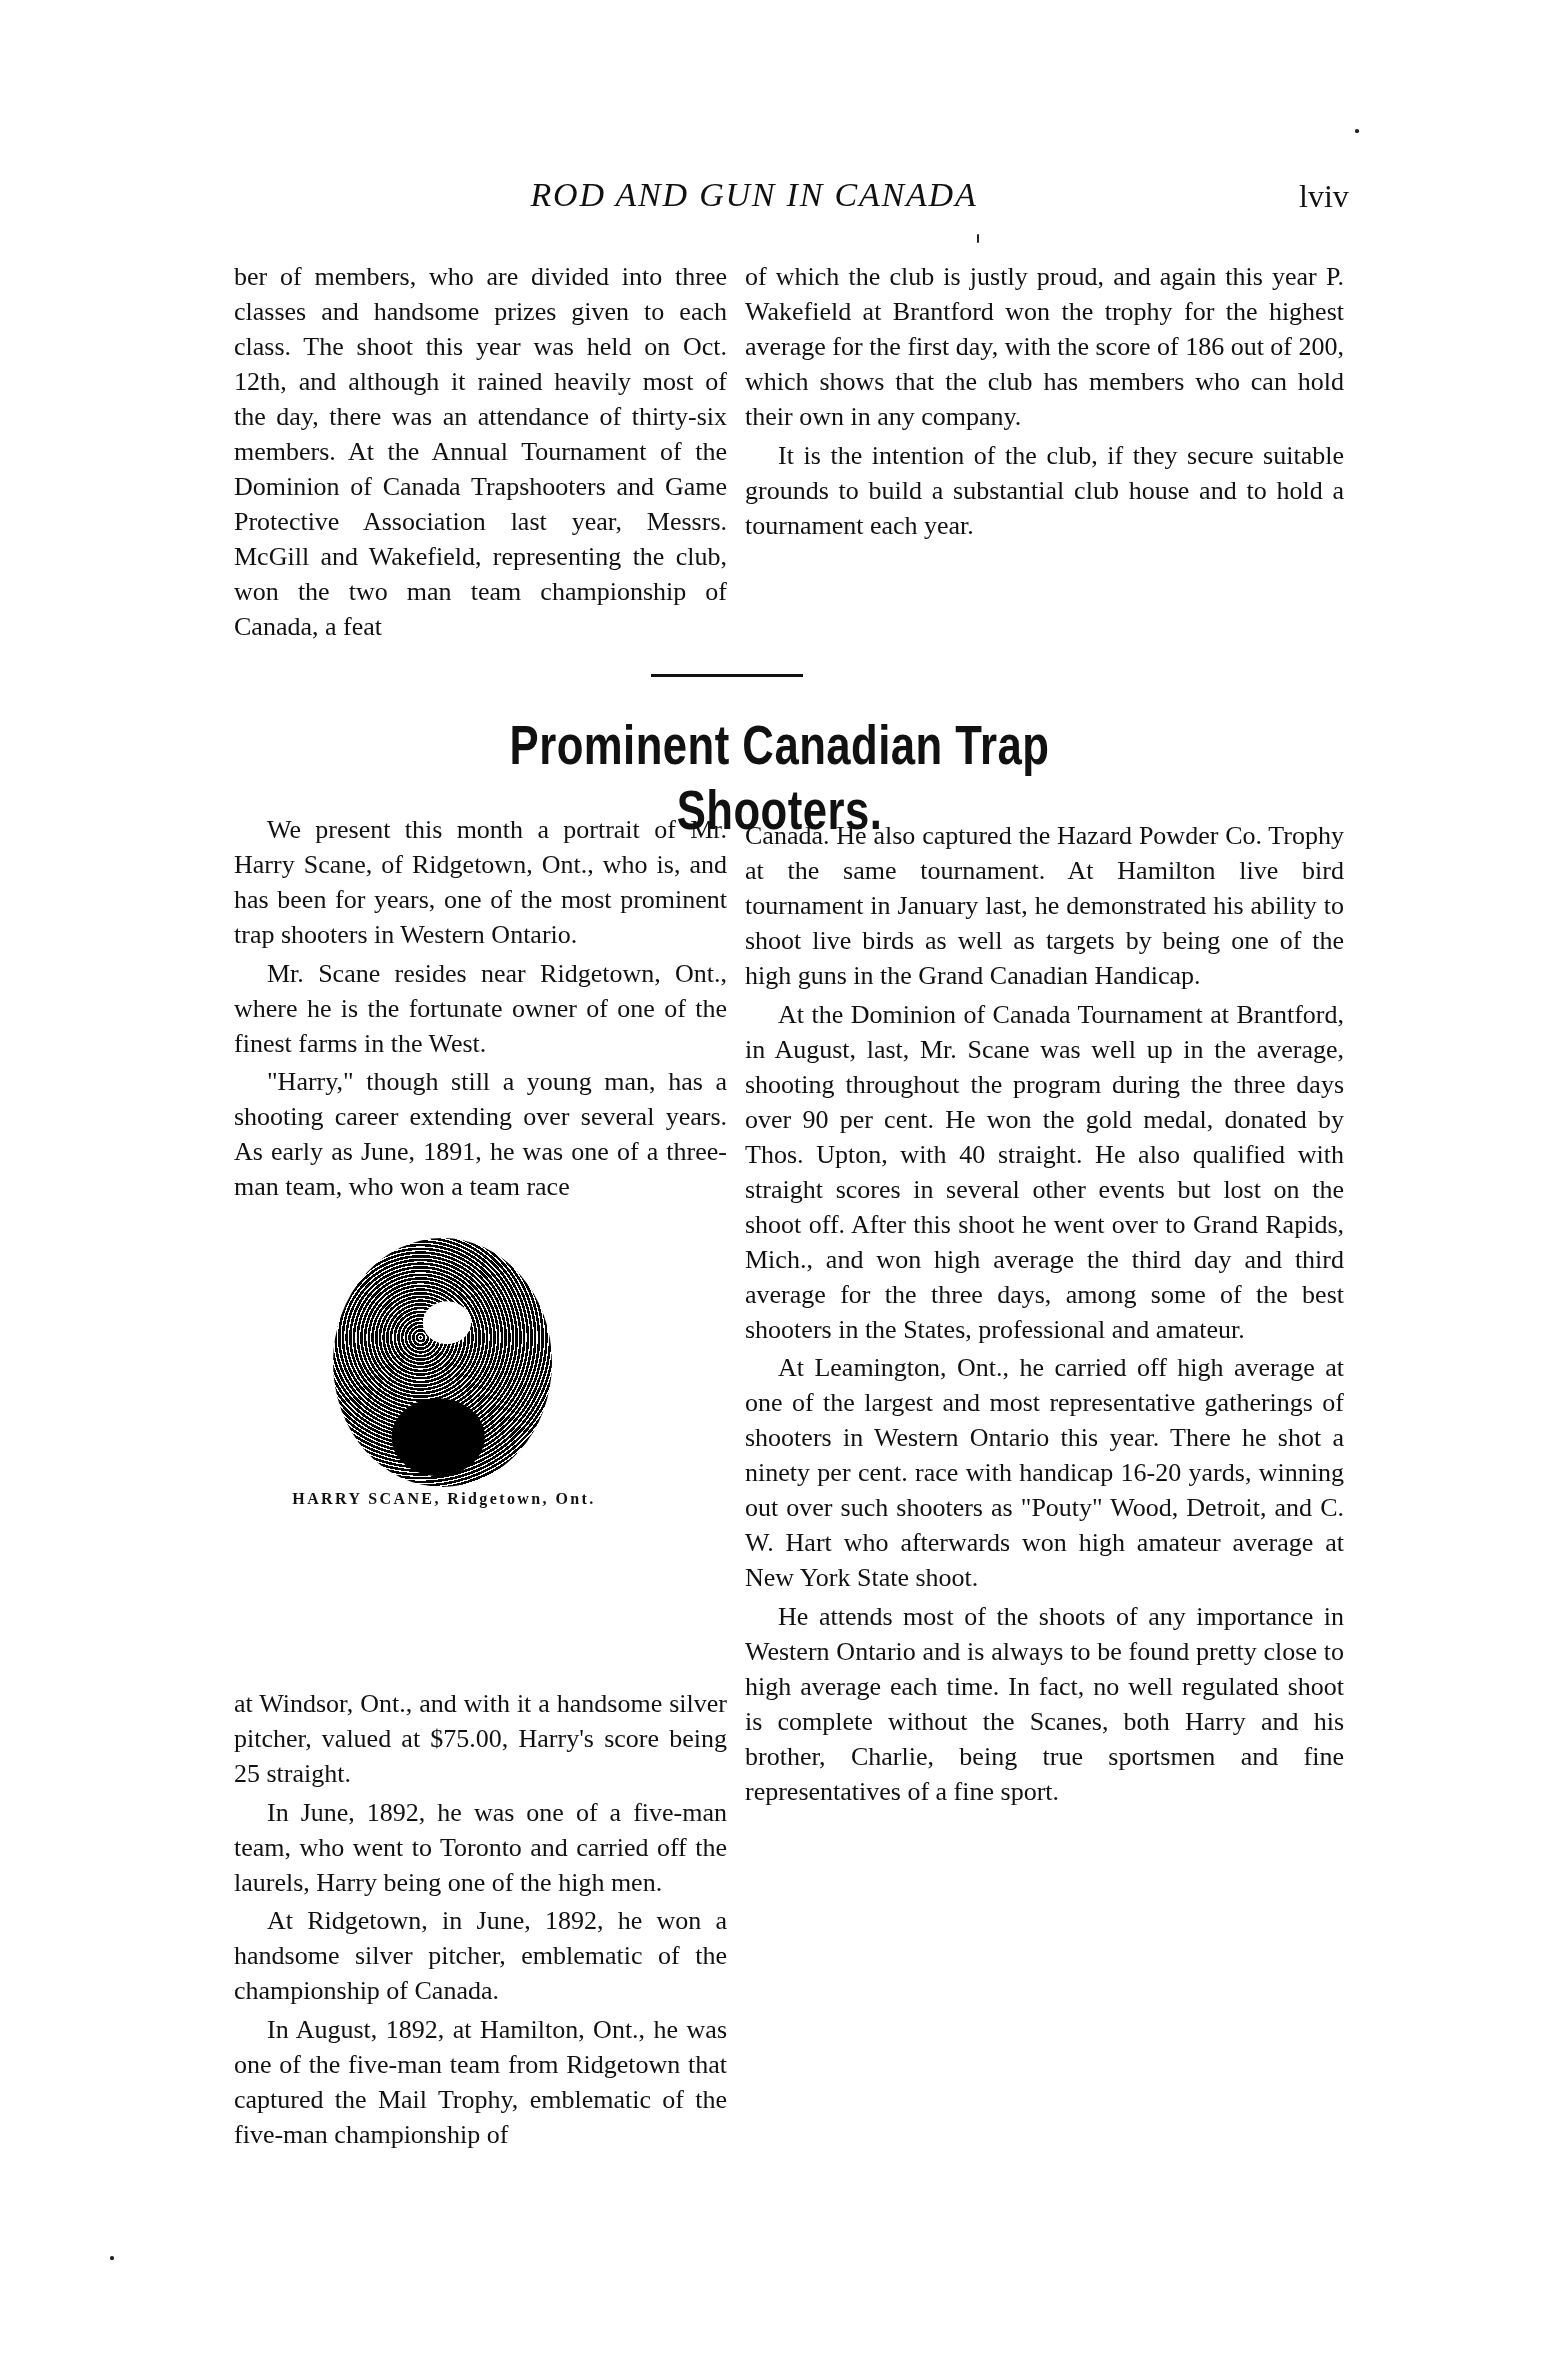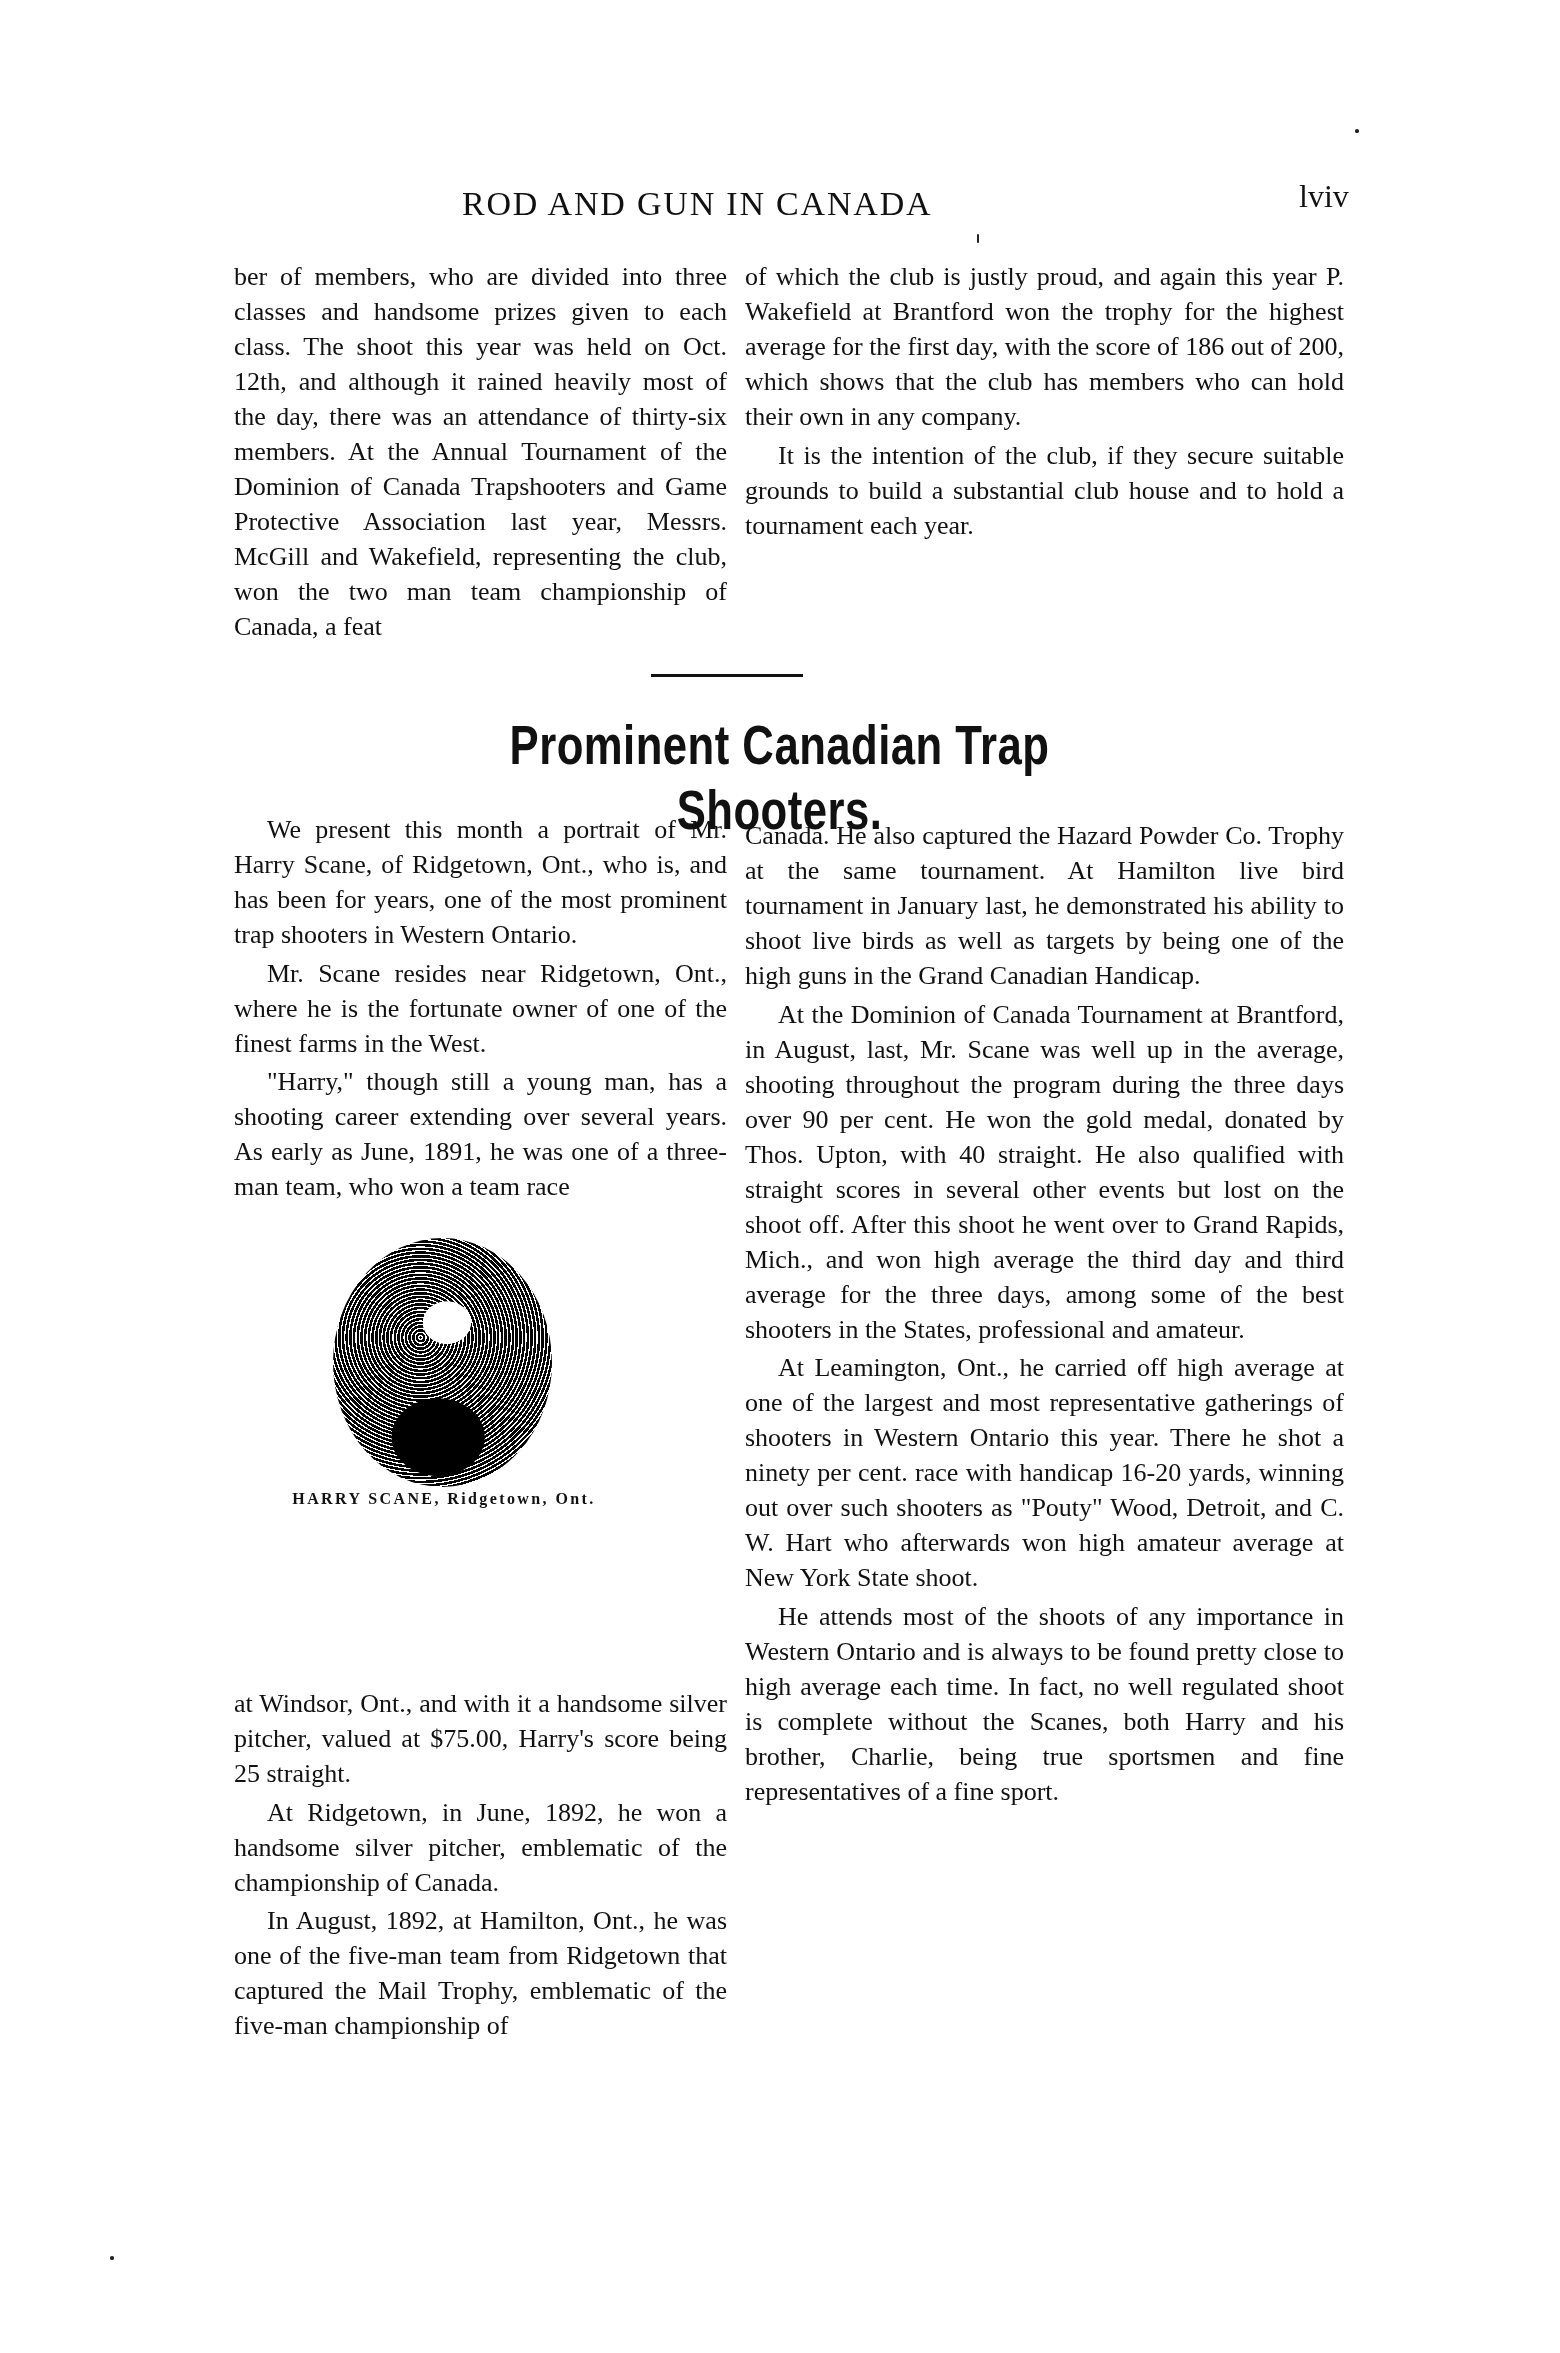--- a/index.html
+++ b/index.html
@@ -1,18 +1,18 @@
 <!DOCTYPE html>
 <html style="font-size:9.7px"><head>
 <meta charset="utf-8">
 <style>
   html, body { margin:0; padding:0; background:#ffffff; }
   body { width:1561px; height:2354px; position:relative; overflow:hidden; color:#111; font-family:"Liberation Serif","DejaVu Serif",serif; }
   .abs { position:absolute;text-align:center; }
-  .running-head { left:462px; top:185px; width:584px; text-align:left; font-size:34px; letter-spacing:1.8px; }
+  .running-head { left:462px; top:176px; width:584px; text-align:center; font-style:italic; font-size:34px; letter-spacing:1.8px; }
   .page-num { left:1299px; top:178px; font-size:32px; }
   .speck { position:absolute; width:3.7px; height:3.7px; background:#222; border-radius:50%; }
   .col { position:absolute; font-size:26px; line-height:35px; text-align:justify; }
   .col p { margin:0; text-indent:33px; }
   .col p.noind { text-indent:0; }
   .col p + p { margin-top:3.7px; }
   .top-left { left:234px; top:259px; width:493px; }
   .top-right { left:745px; top:259px; width:599px; }
   .rule { left:651px; top:674px; width:152px; height:3px; background:#111; }
   .title { left:323px; top:712px; width:913px; text-align:center; font-family:"Liberation Sans","DejaVu Sans",sans-serif; font-weight:bold; font-size:56px; transform:scaleX(0.78); transform-origin:center; letter-spacing:0.6px; }
@@ -53,20 +53,21 @@
   <p>We present this month a portrait of Mr. Harry Scane, of Ridgetown, Ont., who is, and has been for years, one of the most prominent trap shooters in Western Ontario.</p>
   <p>Mr. Scane resides near Ridgetown, Ont., where he is the fortunate owner of one of the finest farms in the West.</p>
   <p>"Harry," though still a young man, has a shooting career extending over several years. As early as June, 1891, he was one of a three-man team, who won a team race</p>
 </div>
 
 <div class="abs portrait"></div>
 <div class="abs caption">HARRY SCANE, Ridgetown, Ont.</div>
 
 <div class="col lc2">
   <p class="noind">at Windsor, Ont., and with it a handsome silver pitcher, valued at $75.00, Harry's score being 25 straight.</p>
+  <p>In June, 1892, he was one of a five-man team, who went to Toronto and carried off the laurels, Harry being one of the high men.</p>
   <p>At Ridgetown, in June, 1892, he won a handsome silver pitcher, emblematic of the championship of Canada.</p>
   <p>In August, 1892, at Hamilton, Ont., he was one of the five-man team from Ridgetown that captured the Mail Trophy, emblematic of the five-man championship of</p>
 </div>
 
 <div class="col rc">
   <p class="noind">Canada. He also captured the Hazard Powder Co. Trophy at the same tournament. At Hamilton live bird tournament in January last, he demonstrated his ability to shoot live birds as well as targets by being one of the high guns in the Grand Canadian Handicap.</p>
   <p>At the Dominion of Canada Tournament at Brantford, in August, last, Mr. Scane was well up in the average, shooting throughout the program during the three days over 90 per cent. He won the gold medal, donated by Thos. Upton, with 40 straight. He also qualified with straight scores in several other events but lost on the shoot off. After this shoot he went over to Grand Rapids, Mich., and won high average the third day and third average for the three days, among some of the best shooters in the States, professional and amateur.</p>
   <p>At Leamington, Ont., he carried off high average at one of the largest and most representative gatherings of shooters in Western Ontario this year. There he shot a ninety per cent. race with handicap 16-20 yards, winning out over such shooters as "Pouty" Wood, Detroit, and C. W. Hart who afterwards won high amateur average at New York State shoot.</p>
   <p>He attends most of the shoots of any importance in Western Ontario and is always to be found pretty close to high average each time. In fact, no well regulated shoot is complete without the Scanes, both Harry and his brother, Charlie, being true sportsmen and fine representatives of a fine sport.</p>
 </div>

